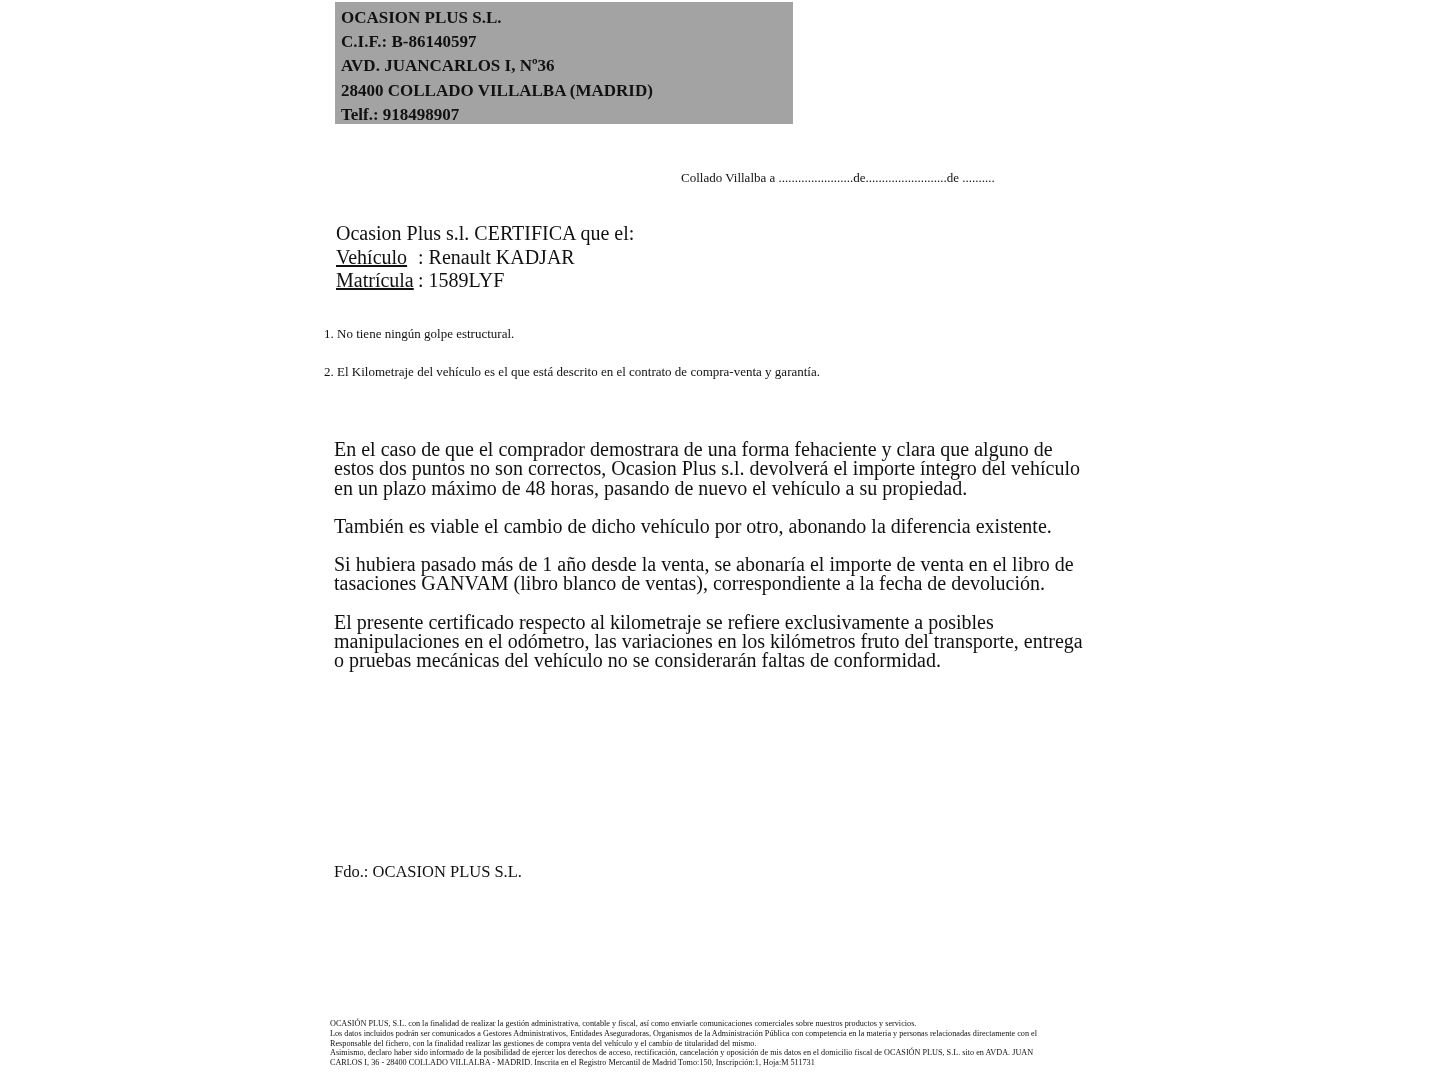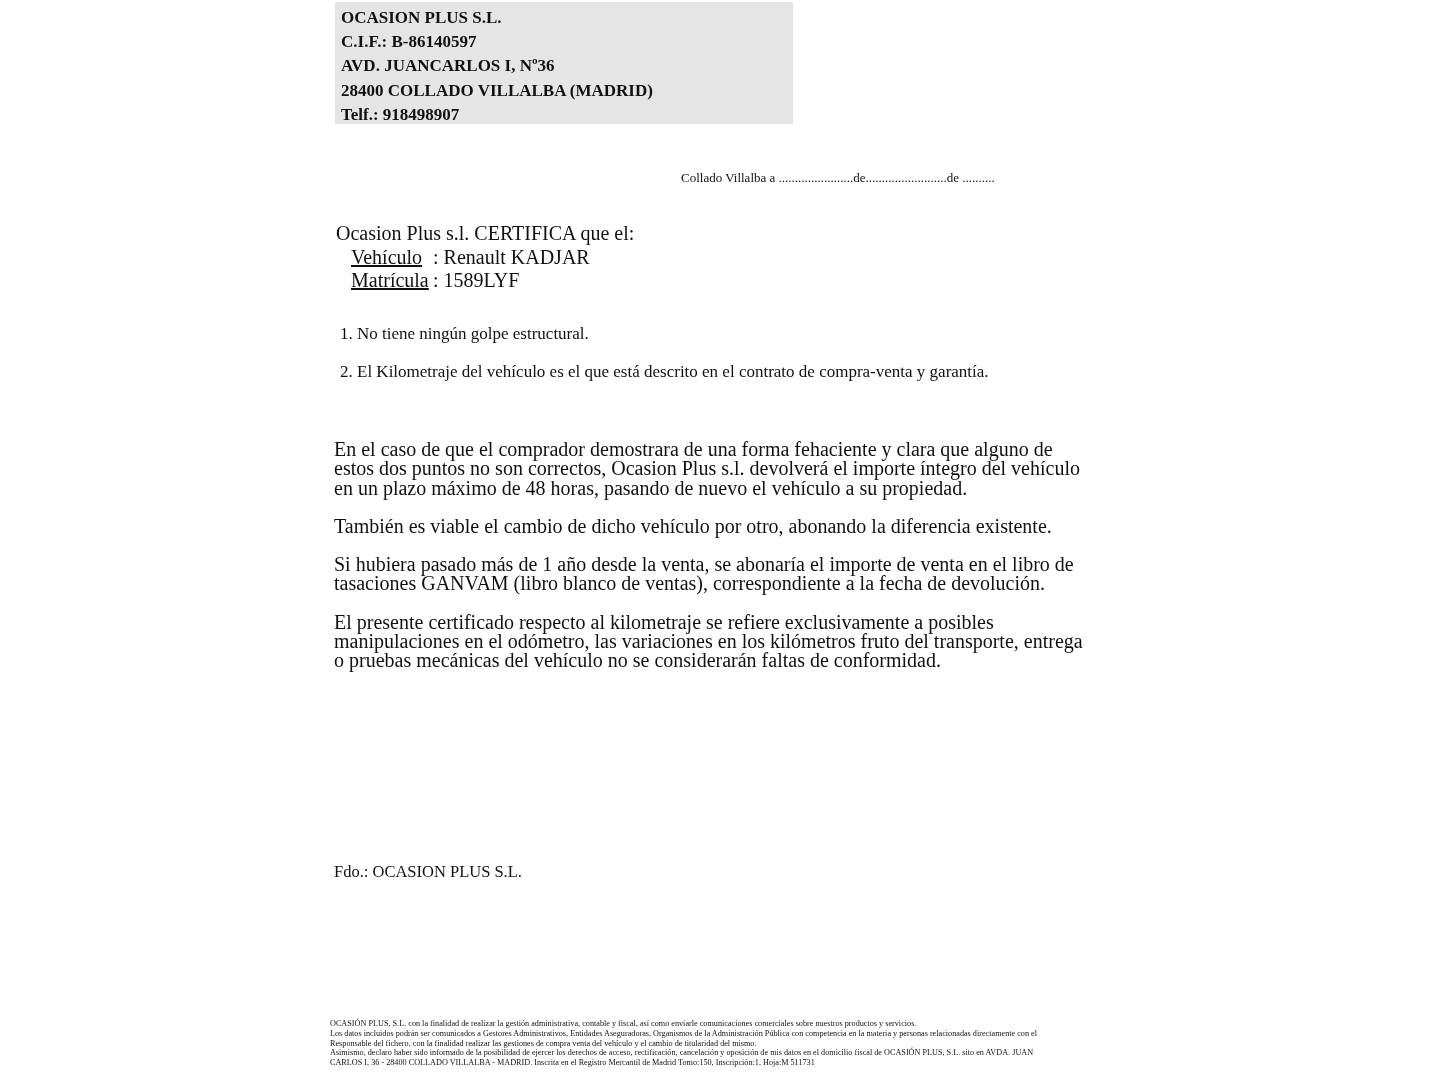--- a/index.html
+++ b/index.html
@@ -35,28 +35,27 @@
   .cert-block {
     left: 336px; top: 222px;
     font-size: 20px;
     line-height: 23.6px;
     font-family: Liberation Serif, serif;
   }
   .cert-field .field-label {
     display: inline-block;
     width: 82px;
     text-decoration: underline;
-    margin-left: 15px;
   }
 
   
   .points-block {
-    left: 340px; top: 324px;
+    left: 324px; top: 324px;
     width: 760px;
-    font-size: 17px;
+    font-size: 13px;
     line-height: 19.4px;
     font-family: Liberation Serif, serif;
   }
   .points-block p { margin-bottom: 19px; }
 
   
   .paragraphs-block {
     left: 334px; top: 440px;
     width: 758px;
     font-size: 20px;
@@ -75,21 +74,21 @@
     left: 330px; top: 1019px;
     width: 775px;
     font-size: 8.2px;
     line-height: 9.75px;
     letter-spacing: 0;
   }
 </style>
 </head>
 <body>
 
-<div class="abs header-box" style="background: #e5e5e5;">
+<div class="abs header-box" style="background: #a3a3a3;">
   <div>OCASION PLUS S.L.</div>
   <div>C.I.F.: B-86140597</div>
   <div>AVD. JUANCARLOS I, Nº36</div>
   <div>28400 COLLADO VILLALBA (MADRID)</div>
   <div>Telf.: 918498907</div>
 </div>
 
 <div class="abs date-line">Collado Villalba a .......................de.........................de ..........</div>
 
 <div class="abs cert-block">

